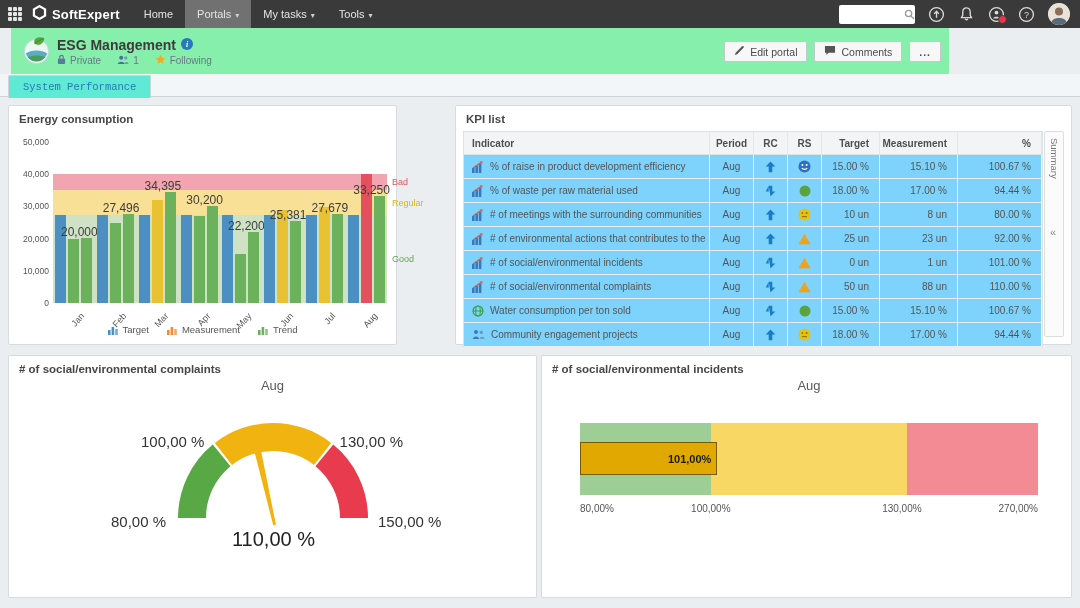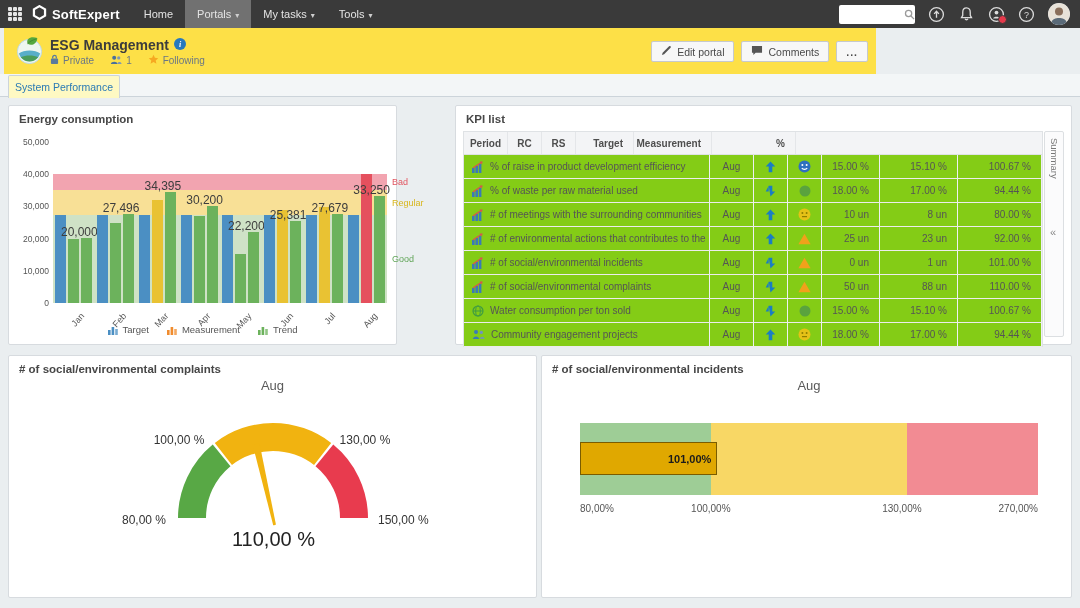--- a/index.html
+++ b/index.html
@@ -16,31 +16,31 @@
   .nav-item.active{background:#717171;}
   .nav-item .caret{font-size:8px;color:#cfcfcf;margin-left:4px;}
   .nav-right{margin-left:auto;display:flex;align-items:center;gap:13px;padding-right:10px;}
   .search-box{position:relative;width:76px;height:19px;background:#fff;border-radius:2px;display:flex;align-items:center;}
   .search-box input{border:none;outline:none;background:transparent;width:56px;height:15px;font-size:10px;margin-left:5px;color:#333;}
   .nav-ico{position:relative;width:17px;height:17px;cursor:pointer;display:flex;align-items:center;justify-content:center;}
   .red-dot{position:absolute;right:-2px;bottom:-1px;width:7px;height:7px;border-radius:50%;background:#e5394b;border:1px solid #3a3a3a;}
   .avatar{width:22px;height:22px;border-radius:50%;overflow:hidden;cursor:pointer;background:#cfd4d8;}
 
   
-  .pheader{position:absolute;left:4px;top:28px;width:872px;height:46px;background:#fde047;}
+  .pheader{position:absolute;left:11px;top:28px;width:938px;height:46px;background:#86efac;}
   .plogo{position:absolute;left:10px;top:7px;width:31px;height:31px;}
   .ptitle{position:absolute;left:46px;top:9px;font-size:14px;font-weight:bold;color:#3c3c3c;display:flex;align-items:center;gap:5px;}
   .badges{position:absolute;left:46px;top:26px;display:flex;align-items:center;gap:16px;font-size:10px;color:#6a7785;}
   .badge{display:flex;align-items:center;gap:4px;}
   .pactions{position:absolute;right:8px;top:13px;display:flex;gap:7px;}
   .btn{height:19px;background:#f7f7f7;border:1px solid #c6c9cc;border-radius:2px;font-size:10.5px;color:#4a4a4a;display:flex;align-items:center;gap:5px;padding:0 9px;cursor:pointer;}
 
   
   .tabbar{position:absolute;left:0;top:74px;width:1080px;height:23px;background:#f3f6f7;border-bottom:1px solid #ccd4da;box-sizing:border-box;}
-  .tab{position:absolute;left:8px;top:1px;height:22px;background:#fef9c3;border:1px solid #ccd4da;border-bottom:none;border-radius:2px 2px 0 0;font-size:10.5px;color:#2a7ab5;line-height:22px;padding:0 6px;cursor:pointer;}
+  .tab{position:absolute;left:8px;top:1px;height:22px;background:#5eead4;border:1px solid #ccd4da;border-bottom:none;border-radius:2px 2px 0 0;font-size:10.5px;color:#2a7ab5;line-height:22px;padding:0 14px;cursor:pointer;font-family:Liberation Mono, monospace;}
 
   
   .panel{position:absolute;background:#fff;border:1px solid #d7dbdf;border-radius:2px;box-sizing:border-box;}
   .panel-title{position:absolute;left:10px;top:7px;font-size:11.5px;font-weight:bold;color:#474747;}
   #panel-energy{left:8px;top:105px;width:389px;height:240px;}
   #panel-kpi{left:455px;top:105px;width:617px;height:240px;}
   #panel-complaints{left:8px;top:355px;width:529px;height:243px;}
   #panel-incidents{left:541px;top:355px;width:531px;height:243px;}
   .subtitle{position:absolute;top:22px;width:100%;text-align:center;font-size:13px;color:#5a5a5a;}
 
@@ -50,34 +50,34 @@
   .ytick{position:absolute;width:40px;text-align:right;font-size:8.5px;color:#555;}
   .zone-label{position:absolute;font-size:9px;}
   .bar{position:absolute;}
   .val-label{position:absolute;width:60px;text-align:center;font-size:12px;color:#3d3d3d;}
   .month{position:absolute;width:34px;text-align:right;font-size:9px;color:#555;transform:rotate(-48deg);transform-origin:100% 0;}
   .legend{position:absolute;left:0;top:218px;width:100%;display:flex;justify-content:center;gap:18px;}
   .legend-item{display:flex;align-items:flex-end;gap:4px;font-size:9.5px;color:#555;cursor:pointer;}
 
   
   .ktable{position:absolute;left:7px;top:25px;border:1px solid #dfe2e5;border-bottom:none;}
-  .krow{display:flex;height:23px;background:#84cc16;border-bottom:1px solid #ececec;cursor:pointer;}
+  .krow{display:flex;height:23px;background:#7dd3fc;border-bottom:1px solid #ececec;cursor:pointer;}
   .krow.head{height:22px;background:#f3f4f6;border-bottom:1px solid #dfe2e5;cursor:default;}
   .kcell{box-sizing:border-box;font-size:10px;color:#555;display:flex;align-items:center;border-right:1px solid #eef0f2;overflow:hidden;white-space:nowrap;}
   .krow.head .kcell{color:#4e4e4e;font-weight:bold;border-right:1px solid #e4e6e9;}
   .kcell.c-left{justify-content:flex-start;padding-left:8px;gap:6px;}
   .kcell.c-center{justify-content:center;}
   .kcell.c-right{justify-content:flex-end;padding-right:10px;}
   .summary-strip{position:absolute;left:588px;top:25px;width:20px;height:206px;background:#fbfbfc;border:1px solid #dcdfe2;border-radius:2px;box-sizing:border-box;cursor:pointer;}
   .summary-text{position:absolute;left:4px;top:6px;font-size:9.5px;color:#777;writing-mode:vertical-rl;}
   .collapse-glyph{position:absolute;left:5px;top:94px;font-size:11px;color:#888;}
 
   
   .gauge-value{position:absolute;left:0;top:172px;width:529px;text-align:center;font-size:20px;color:#222;}
-  .gauge-label{position:absolute;font-size:12px;color:#333;white-space:nowrap;}
+  .gauge-label{position:absolute;font-size:15px;color:#333;white-space:nowrap;}
   .bullet-wrap{position:absolute;left:38px;top:67px;width:458px;height:72px;}
   .bullet-band{position:absolute;top:0;height:72px;}
   .bullet-bar{position:absolute;height:33px;top:19px;background:#e0a800;border:1px solid #7a5c00;box-sizing:border-box;display:flex;align-items:center;justify-content:flex-end;}
   .bullet-bar span{font-size:11px;font-weight:bold;color:#1b1b1b;padding-right:5px;}
   .bullet-tick{position:absolute;top:147px;font-size:10px;color:#555;white-space:nowrap;}
 </style>
 </head>
 <body>
 
 <div id="canvas">
@@ -301,20 +301,21 @@
             <span>Trend</span>
           </div>
         </div>
       </div>
   </div>
 
   <div class="panel" id="panel-kpi">
     <div class="panel-title">KPI list</div>
     <div class="ktable" id="kpi-table">
         <div class="krow head">
+          <div class="kcell c-left" style="width: 246px;">Indicator</div>
           <div class="kcell c-center" style="width: 44px;">Period</div>
           <div class="kcell c-center" style="width: 34px;">RC</div>
           <div class="kcell c-center" style="width: 34px;">RS</div>
           <div class="kcell c-right" style="width: 58px;">Target</div>
           <div class="kcell c-right" style="width: 78px;">Measurement</div>
           <div class="kcell c-right" style="width: 84px;">%</div>
         </div>
         <div class="krow">
           <div class="kcell c-left" style="width: 246px;">
             <span style="display:flex;">

